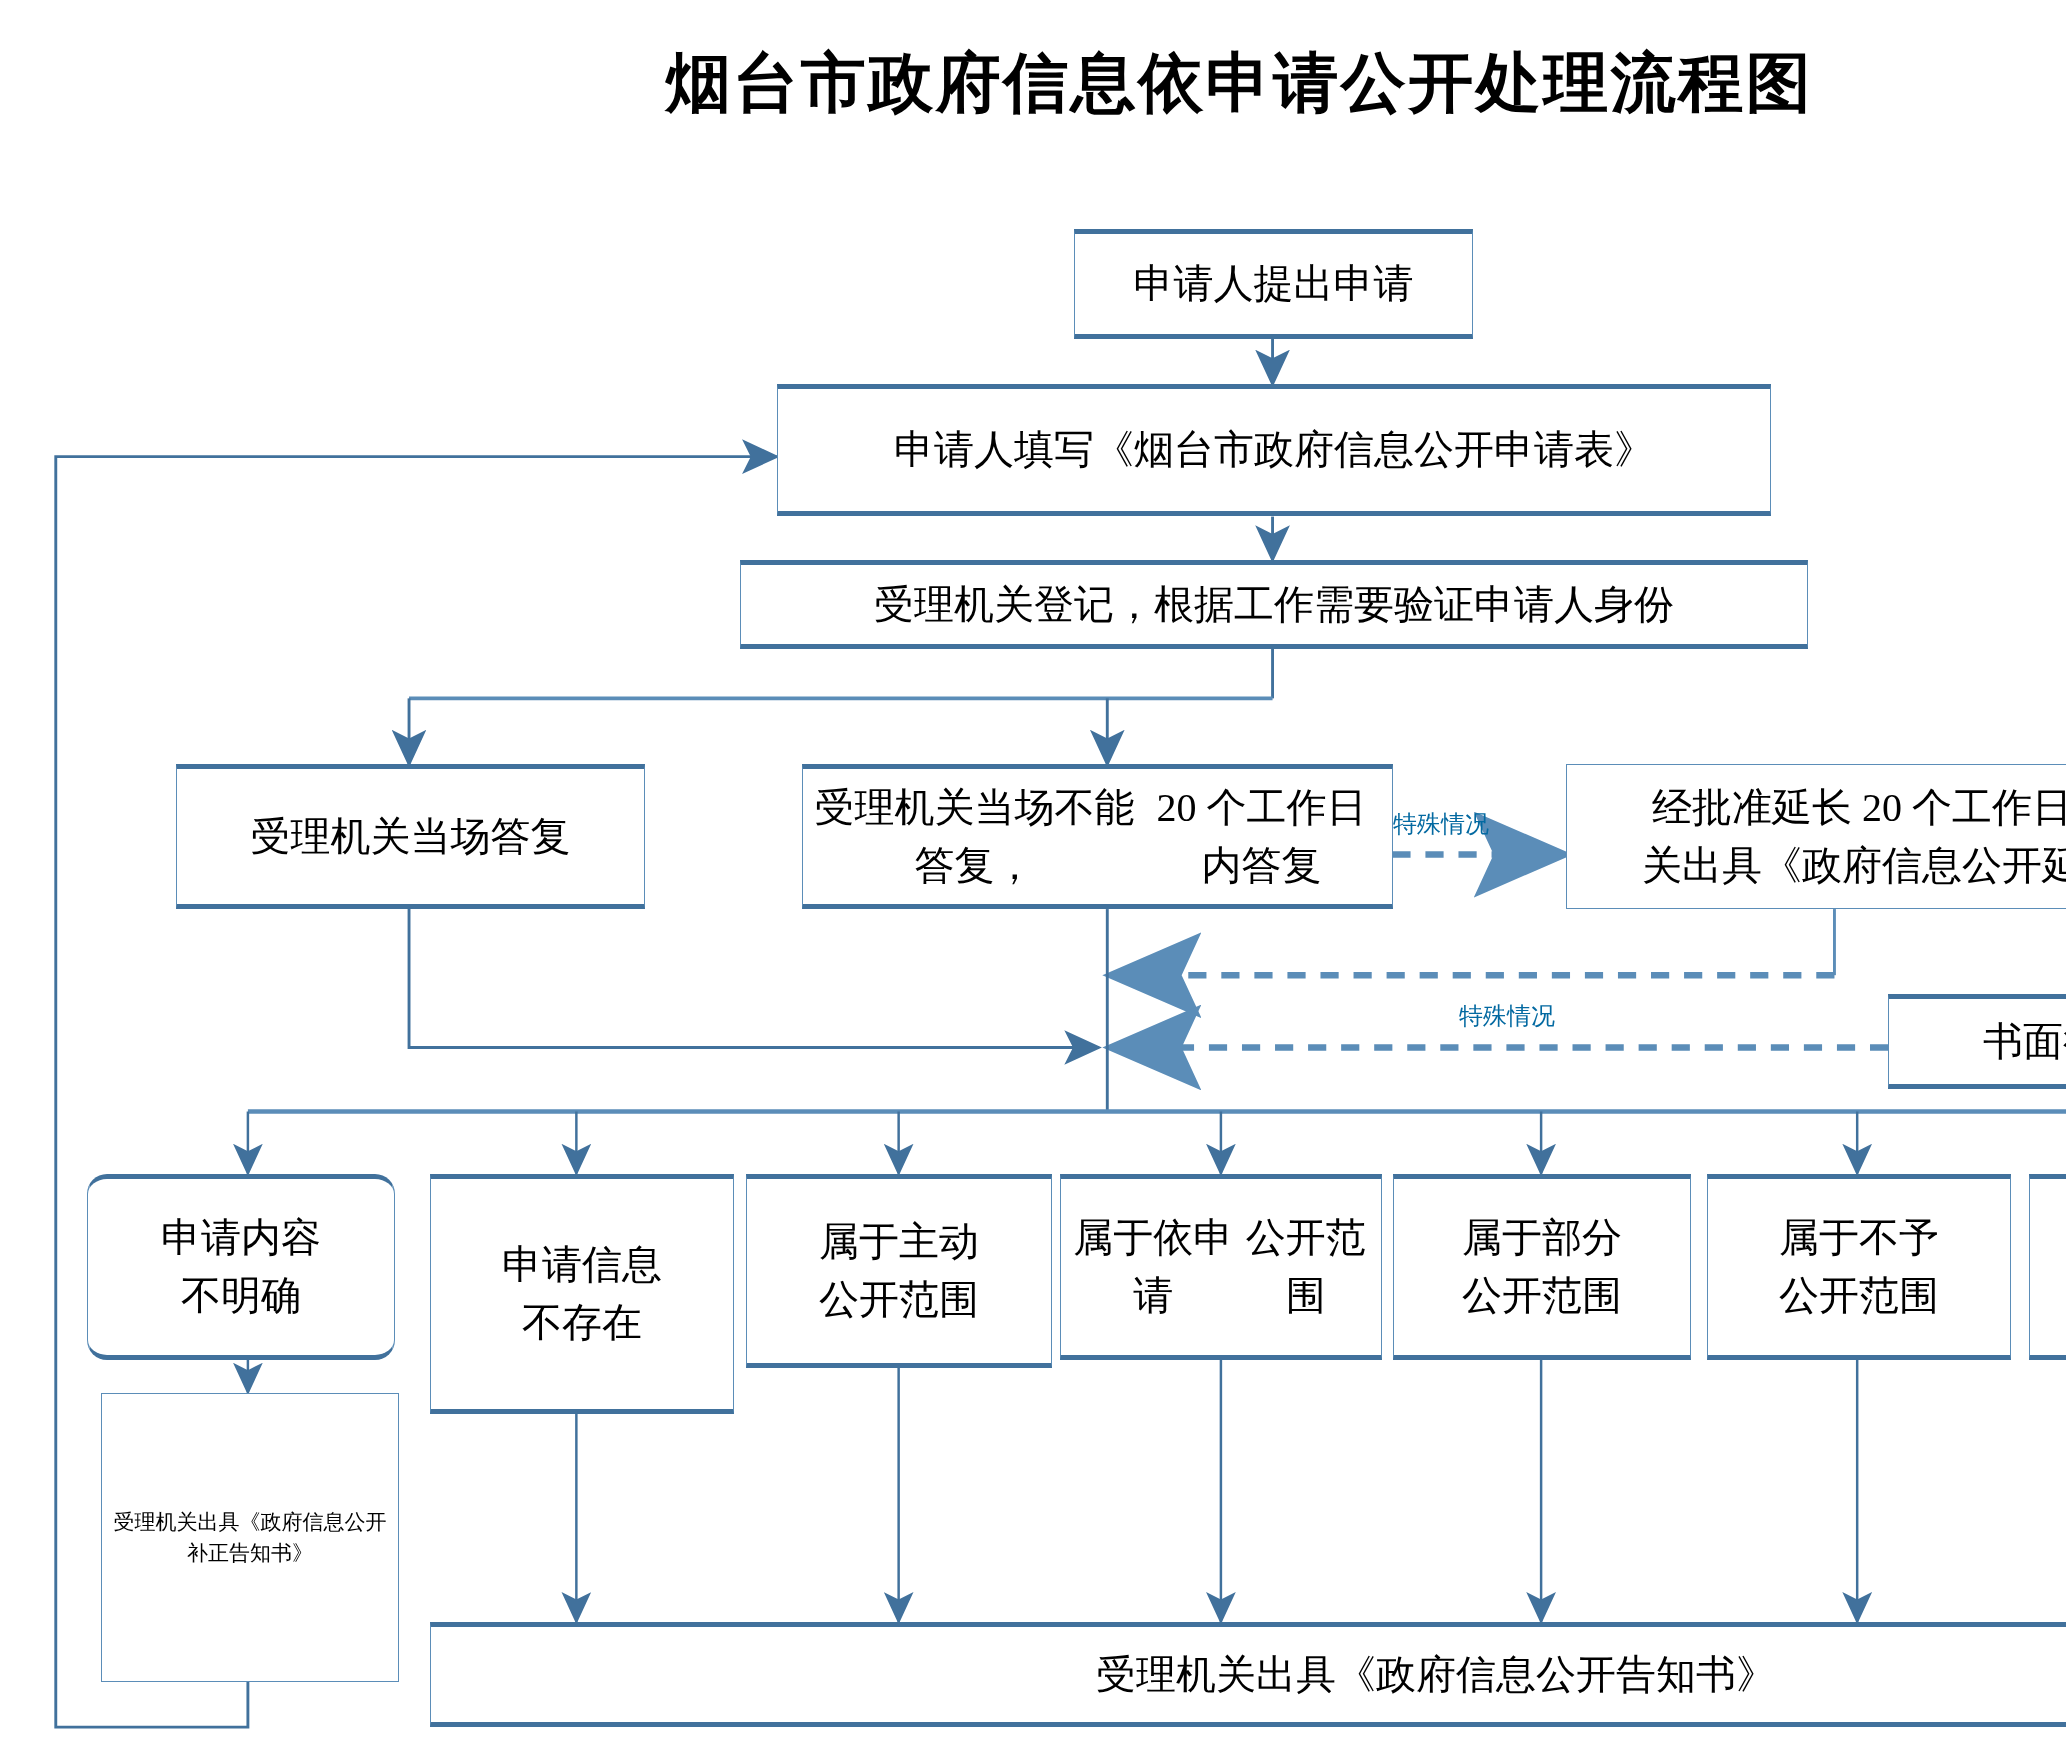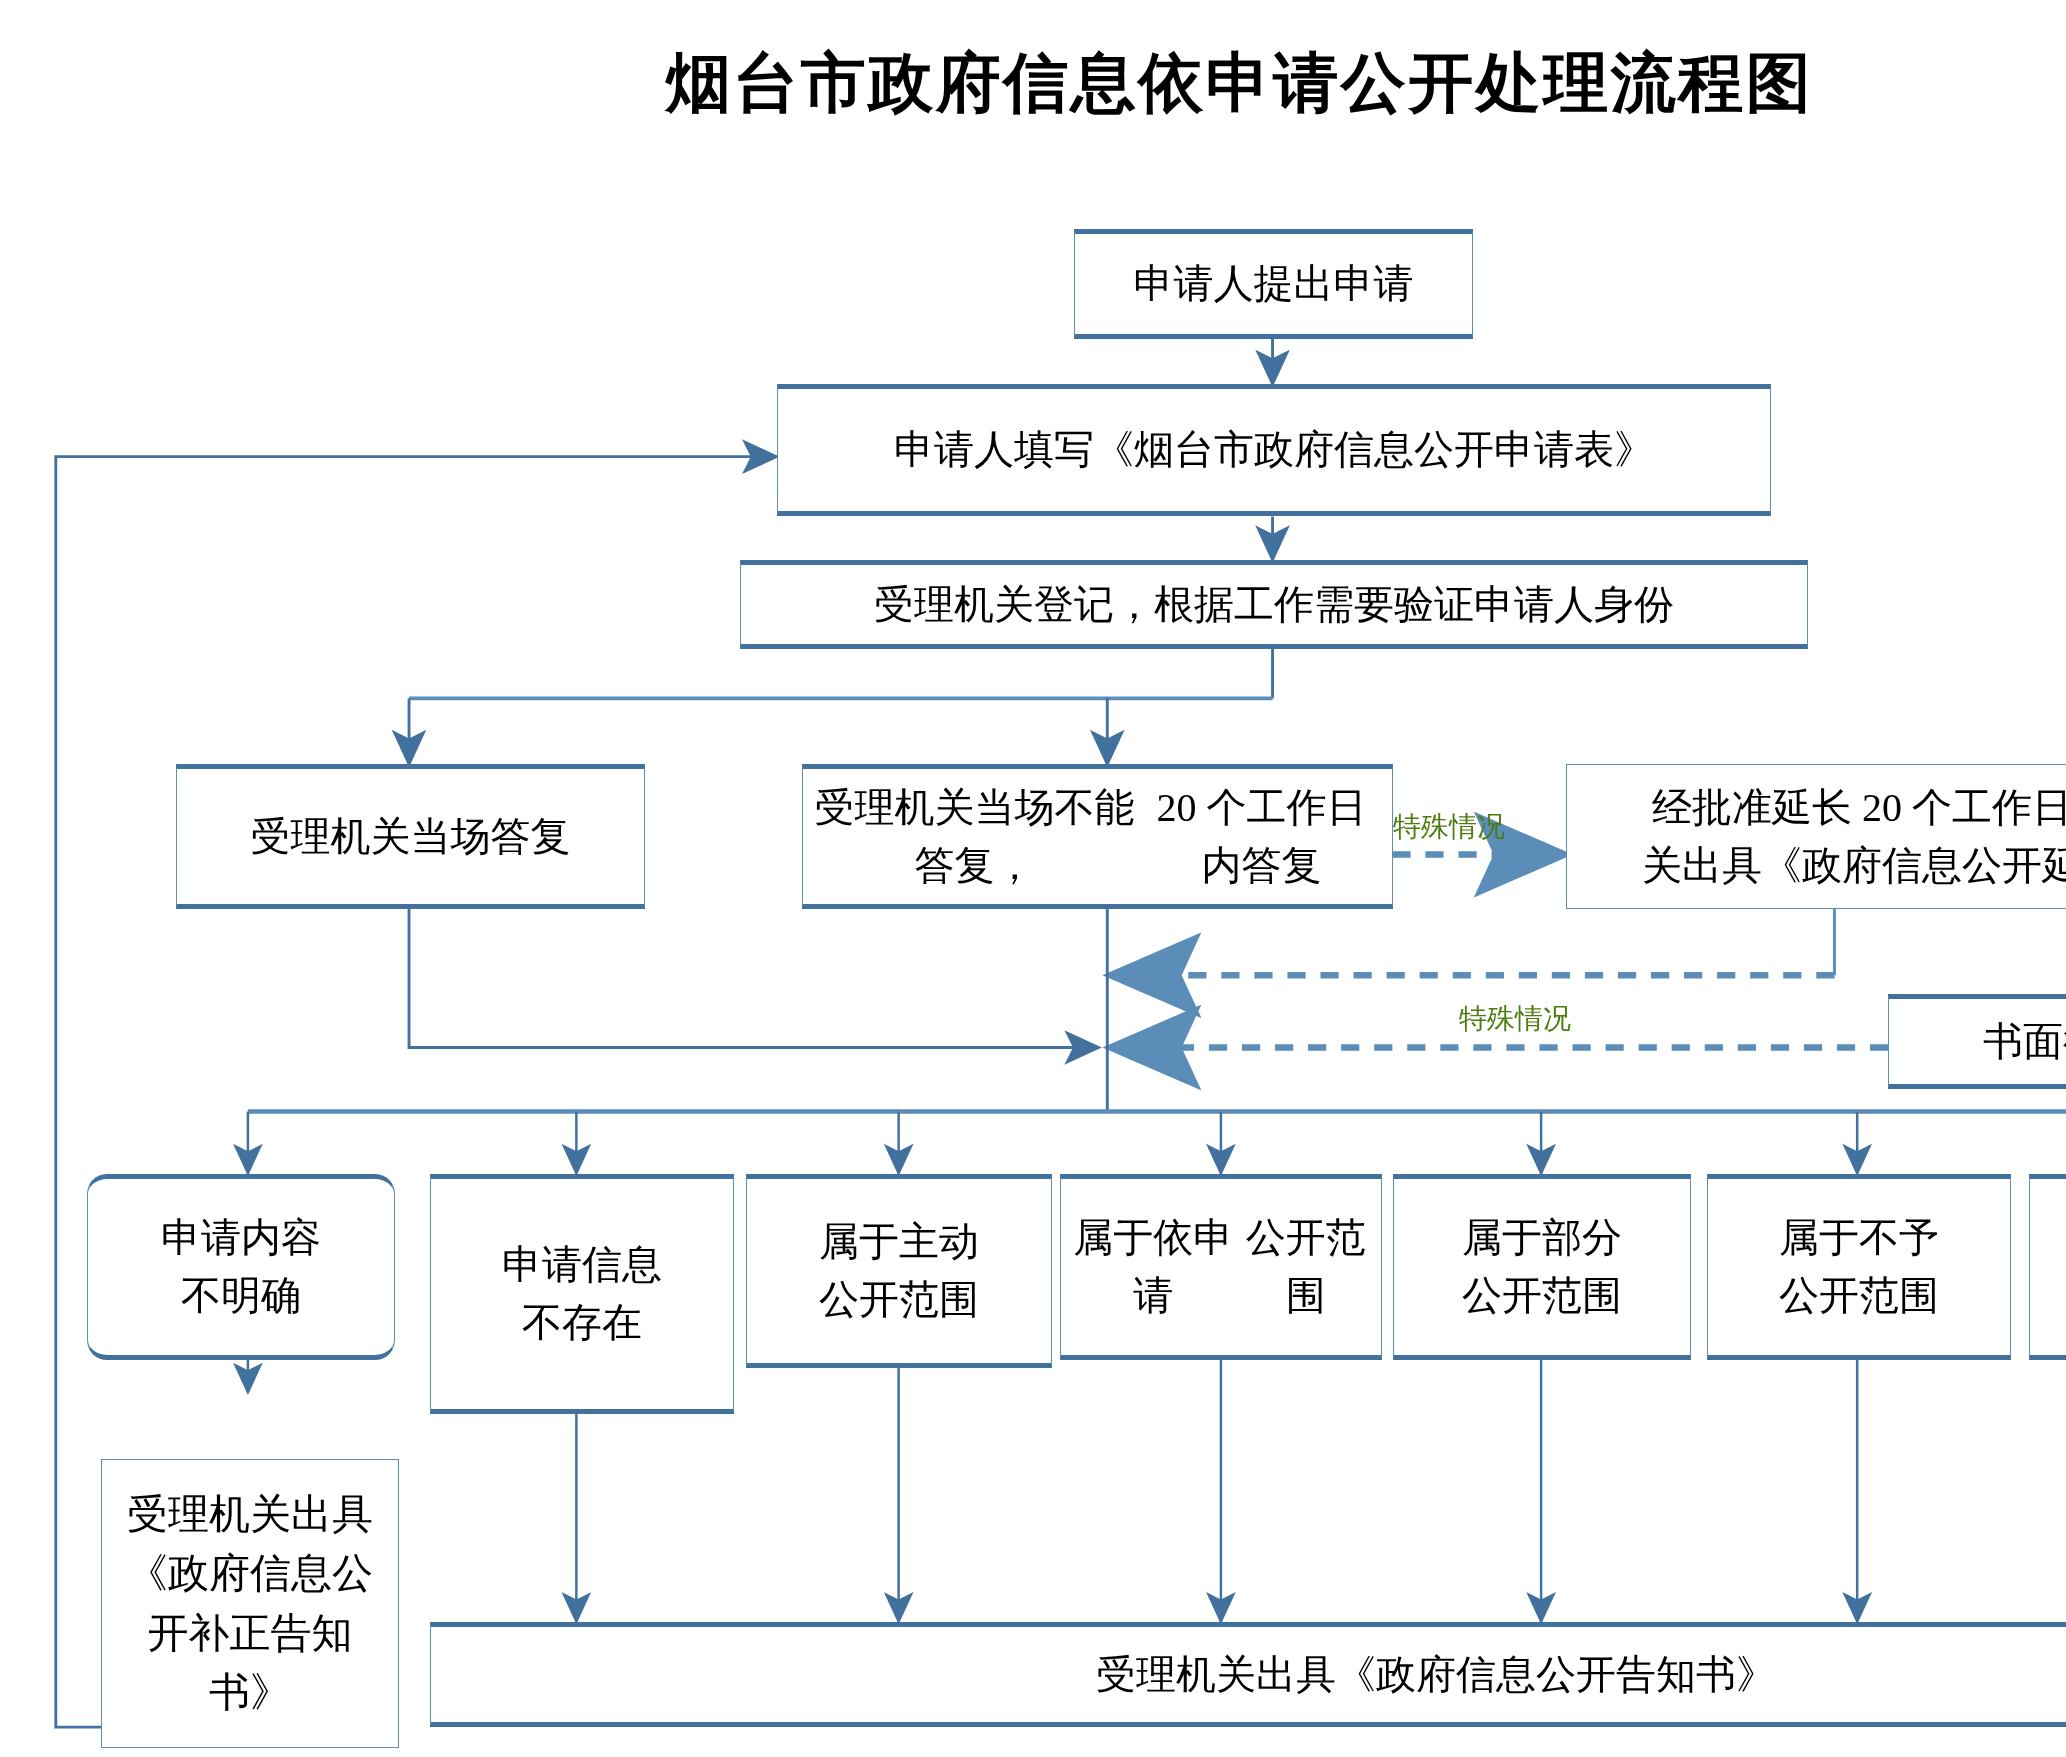--- a/index.html
+++ b/index.html
@@ -57,22 +57,22 @@
   }
   .node.thin {
     border-top-width: 1.7px;
     border-bottom-width: 1.7px;
     border-top-color: #5b8db8;
     border-bottom-color: #5b8db8;
   }
   .node .txt { display: block; }
   .edge-label {
     position: absolute;
-    color: #4d7c0f;
-    font-size: 28px;
+    color: #0369a1;
+    font-size: 24px;
     white-space: nowrap;
     font-family: Liberation Mono, monospace;
   }
 </style>
 </head>
 <body>
 
 <div id="page">
 
   <div id="title">烟台市政府信息依申请公开处理流程图</div>
@@ -189,21 +189,21 @@
   <div class="node" style="left:1707px; top:1174px; width:304px; height:186px; flex-direction:column;">
     <span class="txt">属于不予</span>
     <span class="txt">公开范围</span>
   </div>
 
   <div class="node" style="left:2029px; top:1174px; width:413px; height:186px; flex-direction:column;">
     
     
   </div>
 
-  <div class="node thin" style="left:101px; top:1459px; width:298px; height:289px; font-size:41px;">
+  <div class="node thin" style="left:101px; top:1393px; width:298px; height:289px; font-size:21px;">
     <span class="txt">受理机关出具《政府信息公开补正告知书》</span>
   </div>
 
   <div class="node" style="left:430px; top:1622px; width:2012px; height:105px;">
     <span class="txt">受理机关出具《政府信息公开告知书》</span>
   </div>
 
 </div>
 
 

